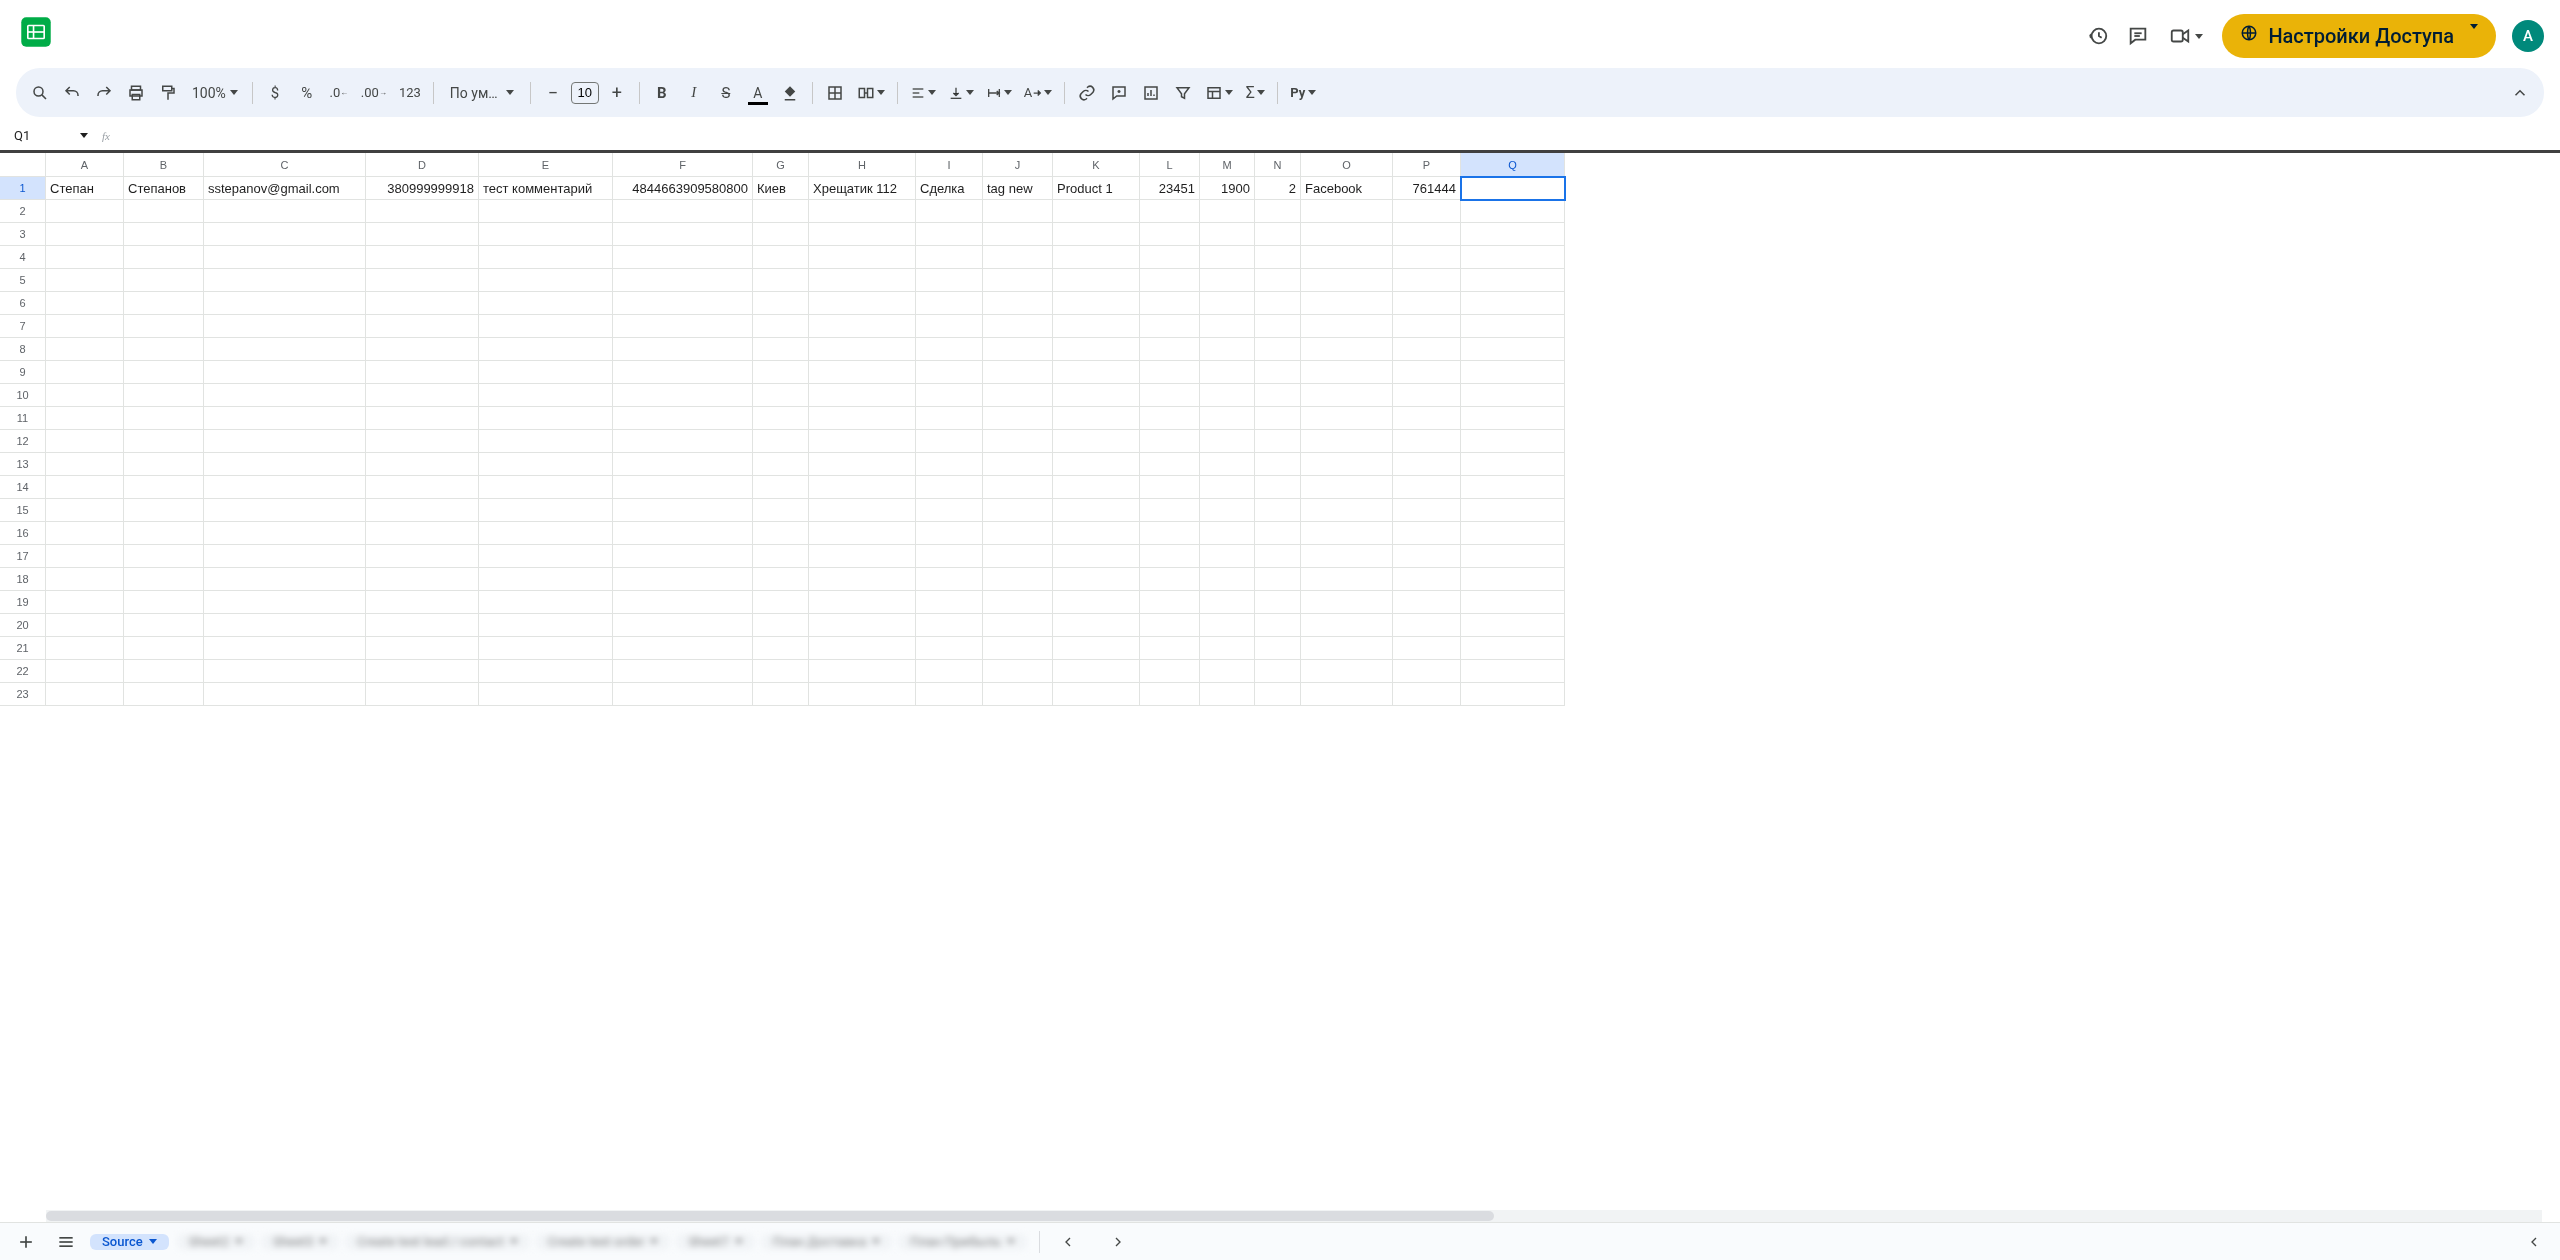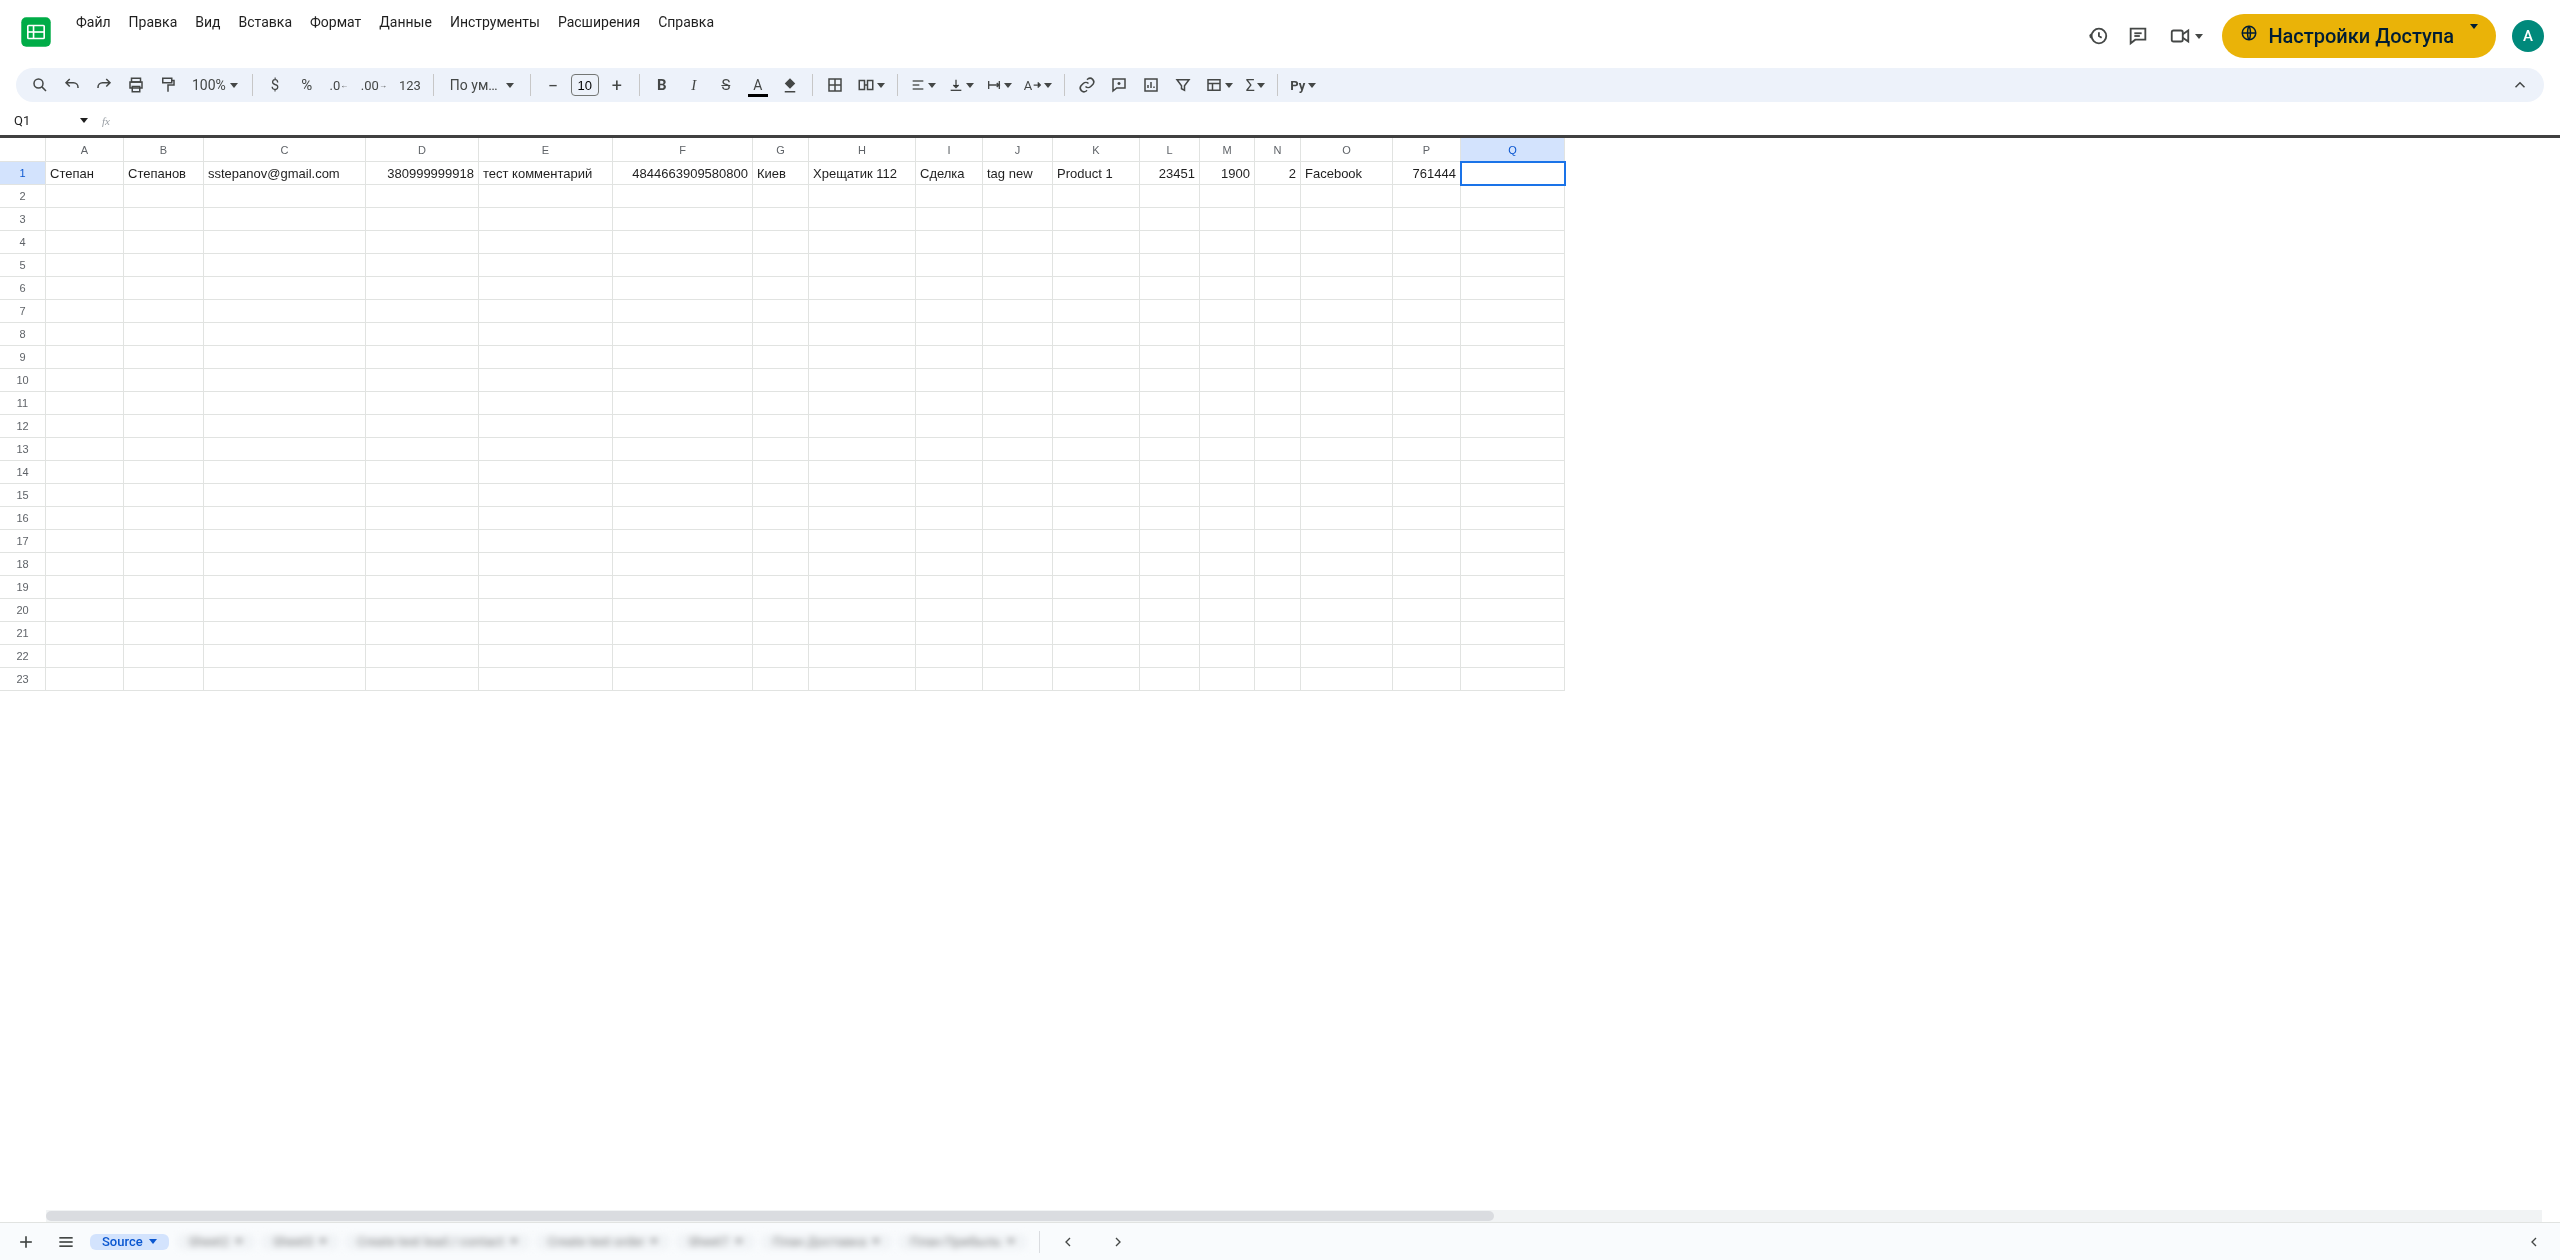--- a/index.html
+++ b/index.html
@@ -16,21 +16,21 @@
 .save-status { font-size: 12px; color: #5f6368; margin-left: 4px; }
 .menus { display: flex; gap: 2px; height: 28px; align-items: center; }
 .menu-item { font-size: 14px; color: #1f1f1f; padding: 4px 8px; border-radius: 4px; cursor: pointer; }
 .header-right { display: flex; align-items: center; gap: 16px; margin-top: 6px; }
 .hr-icon { width: 24px; height: 24px; color: #444746; display: flex; align-items: center; justify-content: center; cursor: pointer; position: relative; }
 .hr-icon.with-drop { width: 40px; }
 .share-btn { background: #eab308; color: #001d35; border-radius: 40px; padding: 10px 18px; display: flex; align-items: flex-start; gap: 10px; font-size: 20px; font-weight: 500; cursor: pointer; }
 .share-btn .drop { margin-left: 6px; }
 .avatar { width: 32px; height: 32px; border-radius: 50%; background: #00897b; color: #fff; display: flex; align-items: center; justify-content: center; font-size: 15px; font-weight: 500; }
 
-.toolbar { margin: 10px 16px 0 16px; background: #edf2fa; border-radius: 24px; height: 34px; display: flex; align-items: center; padding: 0 10px; gap: 4px; }
+.toolbar { margin: 10px 16px 0 16px; background: #edf2fa; border-radius: 24px; height: 49px; display: flex; align-items: center; padding: 0 10px; gap: 4px; }
 .tb-btn { min-width: 28px; height: 28px; display: flex; align-items: center; justify-content: center; color: #444746; border-radius: 4px; cursor: pointer; font-size: 13px; padding: 0 4px; }
 .tb-sep { width: 1px; height: 22px; background: #c7c7c7; margin: 0 4px; }
 .tb-zoom { font-size: 14px; padding: 0 6px; display:flex; align-items:center; gap:4px;}
 .tb-font { font-size: 14px; padding: 0 8px; min-width: 80px; display:flex; align-items:center; justify-content:space-between;}
 .tb-size-input { width: 28px; height: 22px; text-align: center; border: 1px solid #747775; border-radius: 4px; background: #edf2fa; font-size: 13px; }
 .tb-flex { flex: 1; }
 .tb-underline-A { position: relative; }
 .tb-underline-A::after { content:''; position:absolute; bottom:2px; left:4px; right:4px; height:3px; background:#000; }
 
 .namebox-row { display: flex; align-items: center; height: 28px; margin: 8px 0 0 0; border-bottom: 3px solid #404040; padding: 0 0 4px 8px; }
@@ -70,31 +70,20 @@
 <div class="header">
   <div class="logo">
     <svg viewBox="0 0 44 44">
         <rect x="4" y="4" width="36" height="36" rx="6" fill="#00ac47"></rect>
         <rect x="12" y="14" width="20" height="16" rx="1" fill="none" stroke="#fff" stroke-width="2"></rect>
         <line x1="12" y1="22" x2="32" y2="22" stroke="#fff" stroke-width="2"></line>
         <line x1="19" y1="14" x2="19" y2="30" stroke="#fff" stroke-width="2"></line>
       </svg>
   </div>
   <div class="title-area">
-    <div class="menus">
-      <span class="menu-item">Файл</span>
-      <span class="menu-item">Правка</span>
-      <span class="menu-item">Вид</span>
-      <span class="menu-item">Вставка</span>
-      <span class="menu-item">Формат</span>
-      <span class="menu-item">Данные</span>
-      <span class="menu-item">Инструменты</span>
-      <span class="menu-item">Расширения</span>
-      <span class="menu-item">Справка</span>
-    </div>
   </div>
   <div class="header-right">
     <span class="hr-icon">
         <svg width="22" height="22" viewBox="0 0 24 24" fill="none" stroke="#444746" stroke-width="2">
           <circle cx="13" cy="12" r="8"></circle>
           <path d="M13 8v4l3 2M3 12l2-2M3 12l2 2"></path>
         </svg>
       </span>
     <span class="hr-icon">
         <svg width="22" height="22" viewBox="0 0 24 24" fill="none" stroke="#444746" stroke-width="2">

